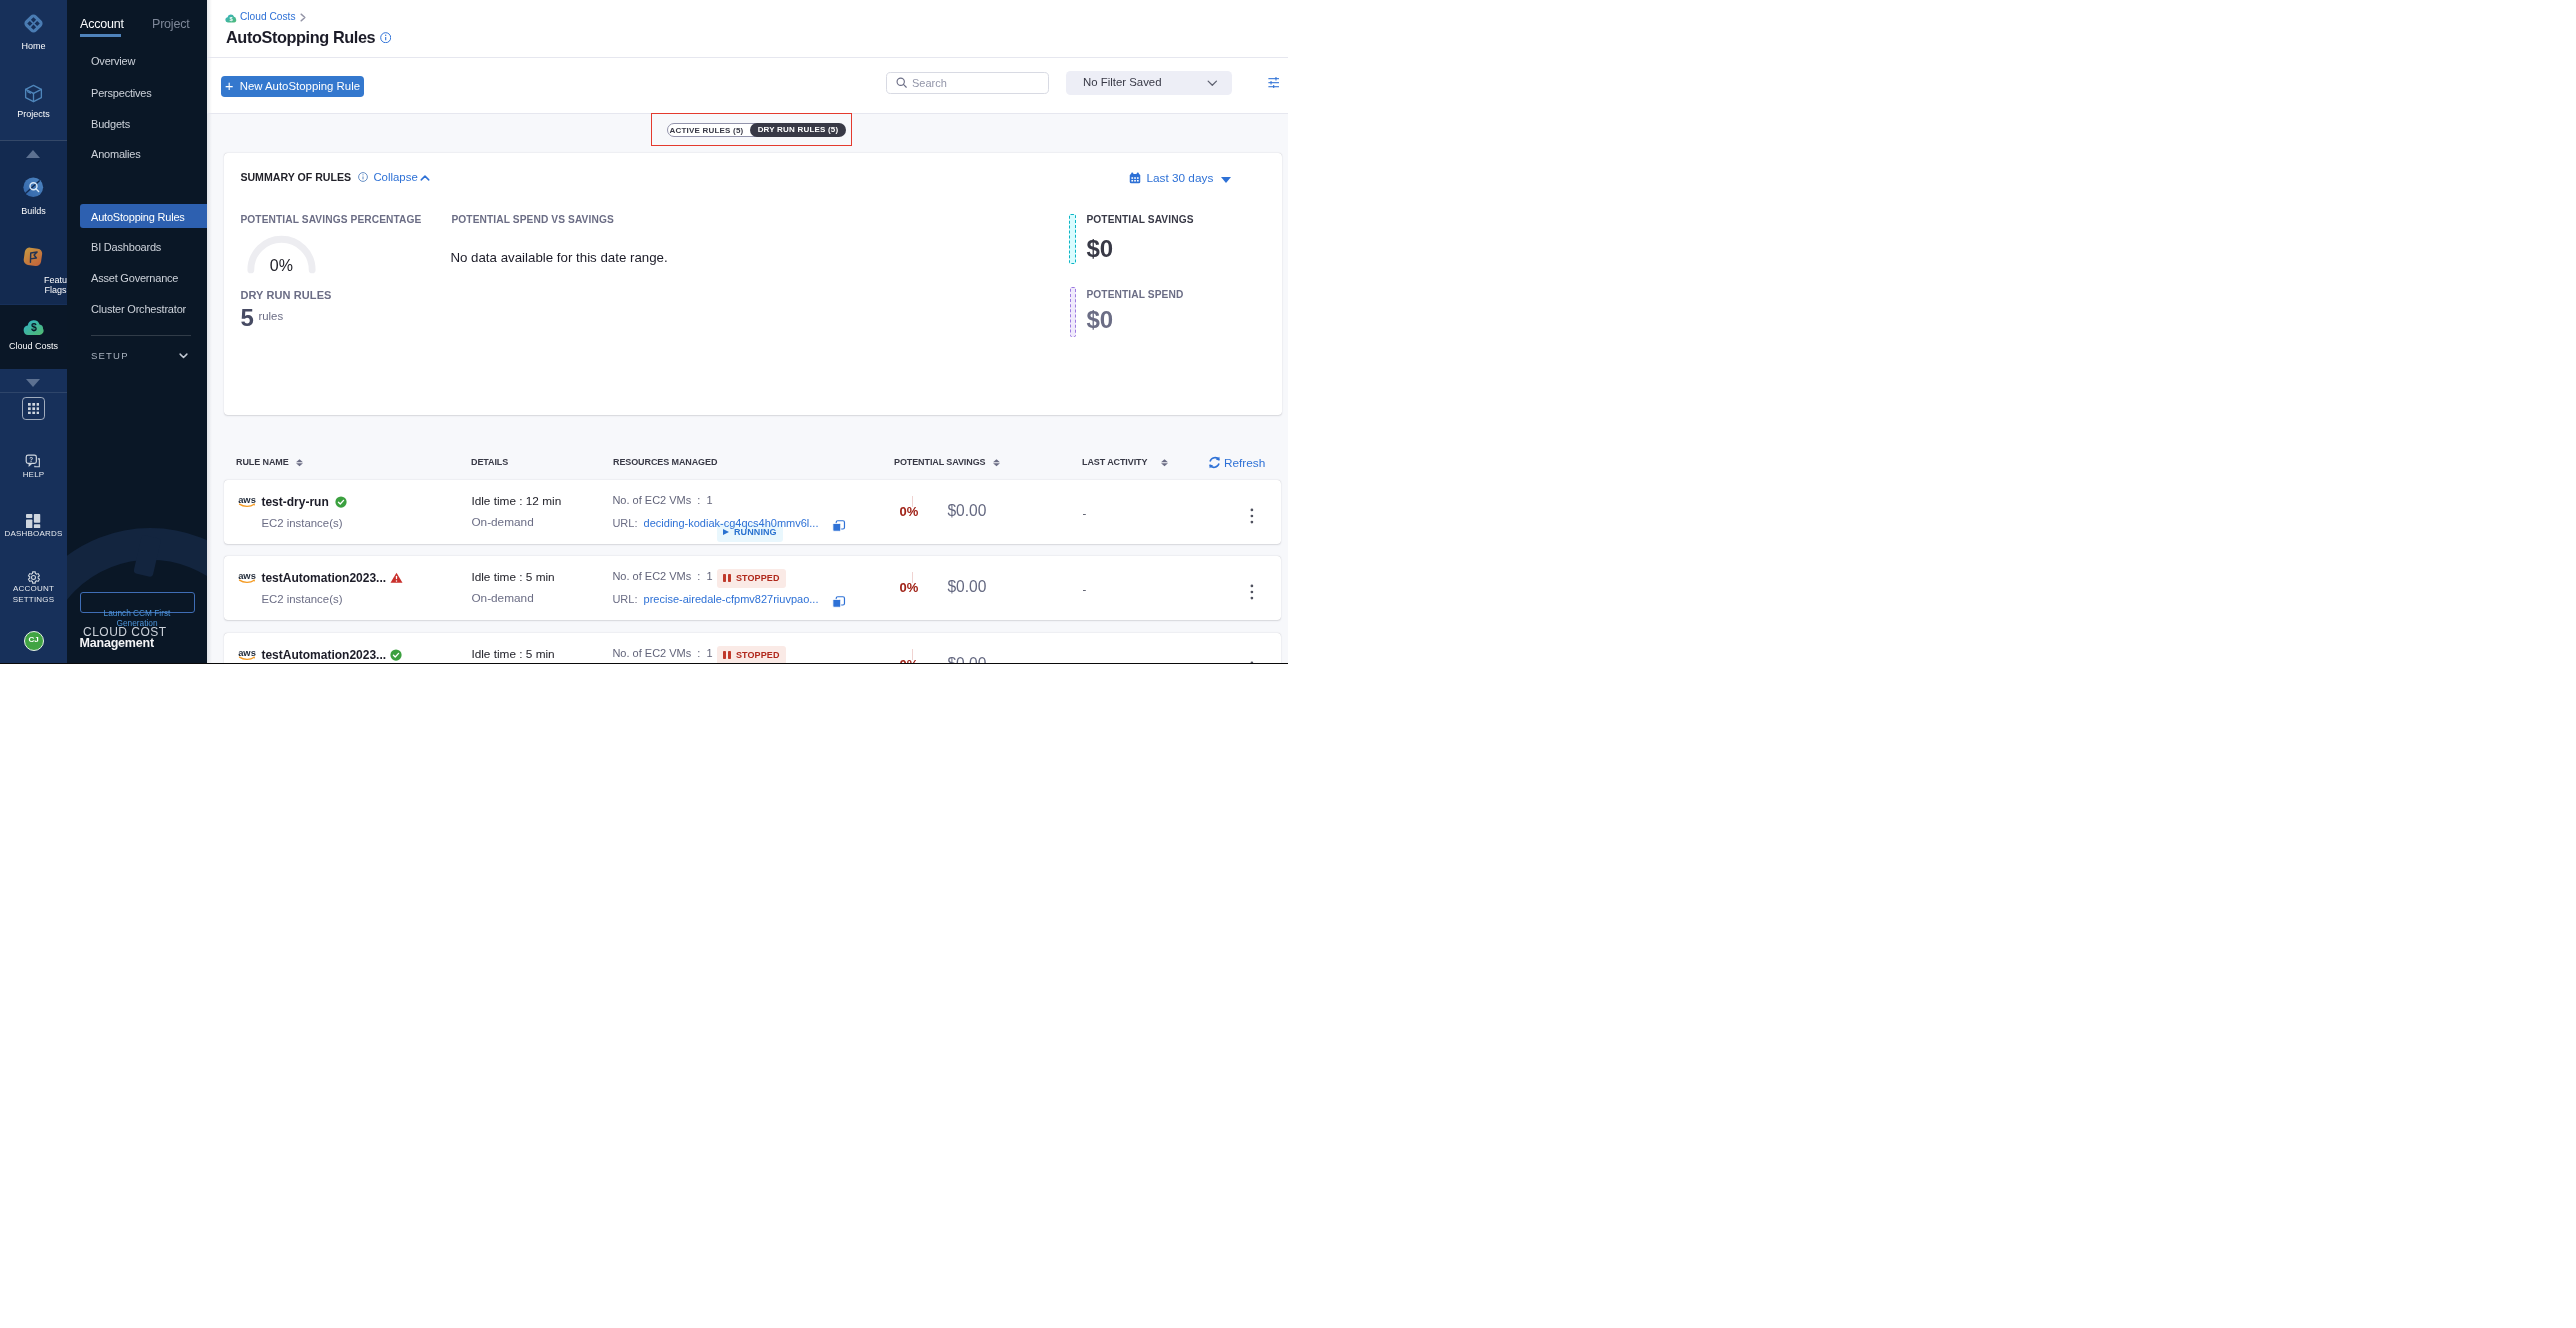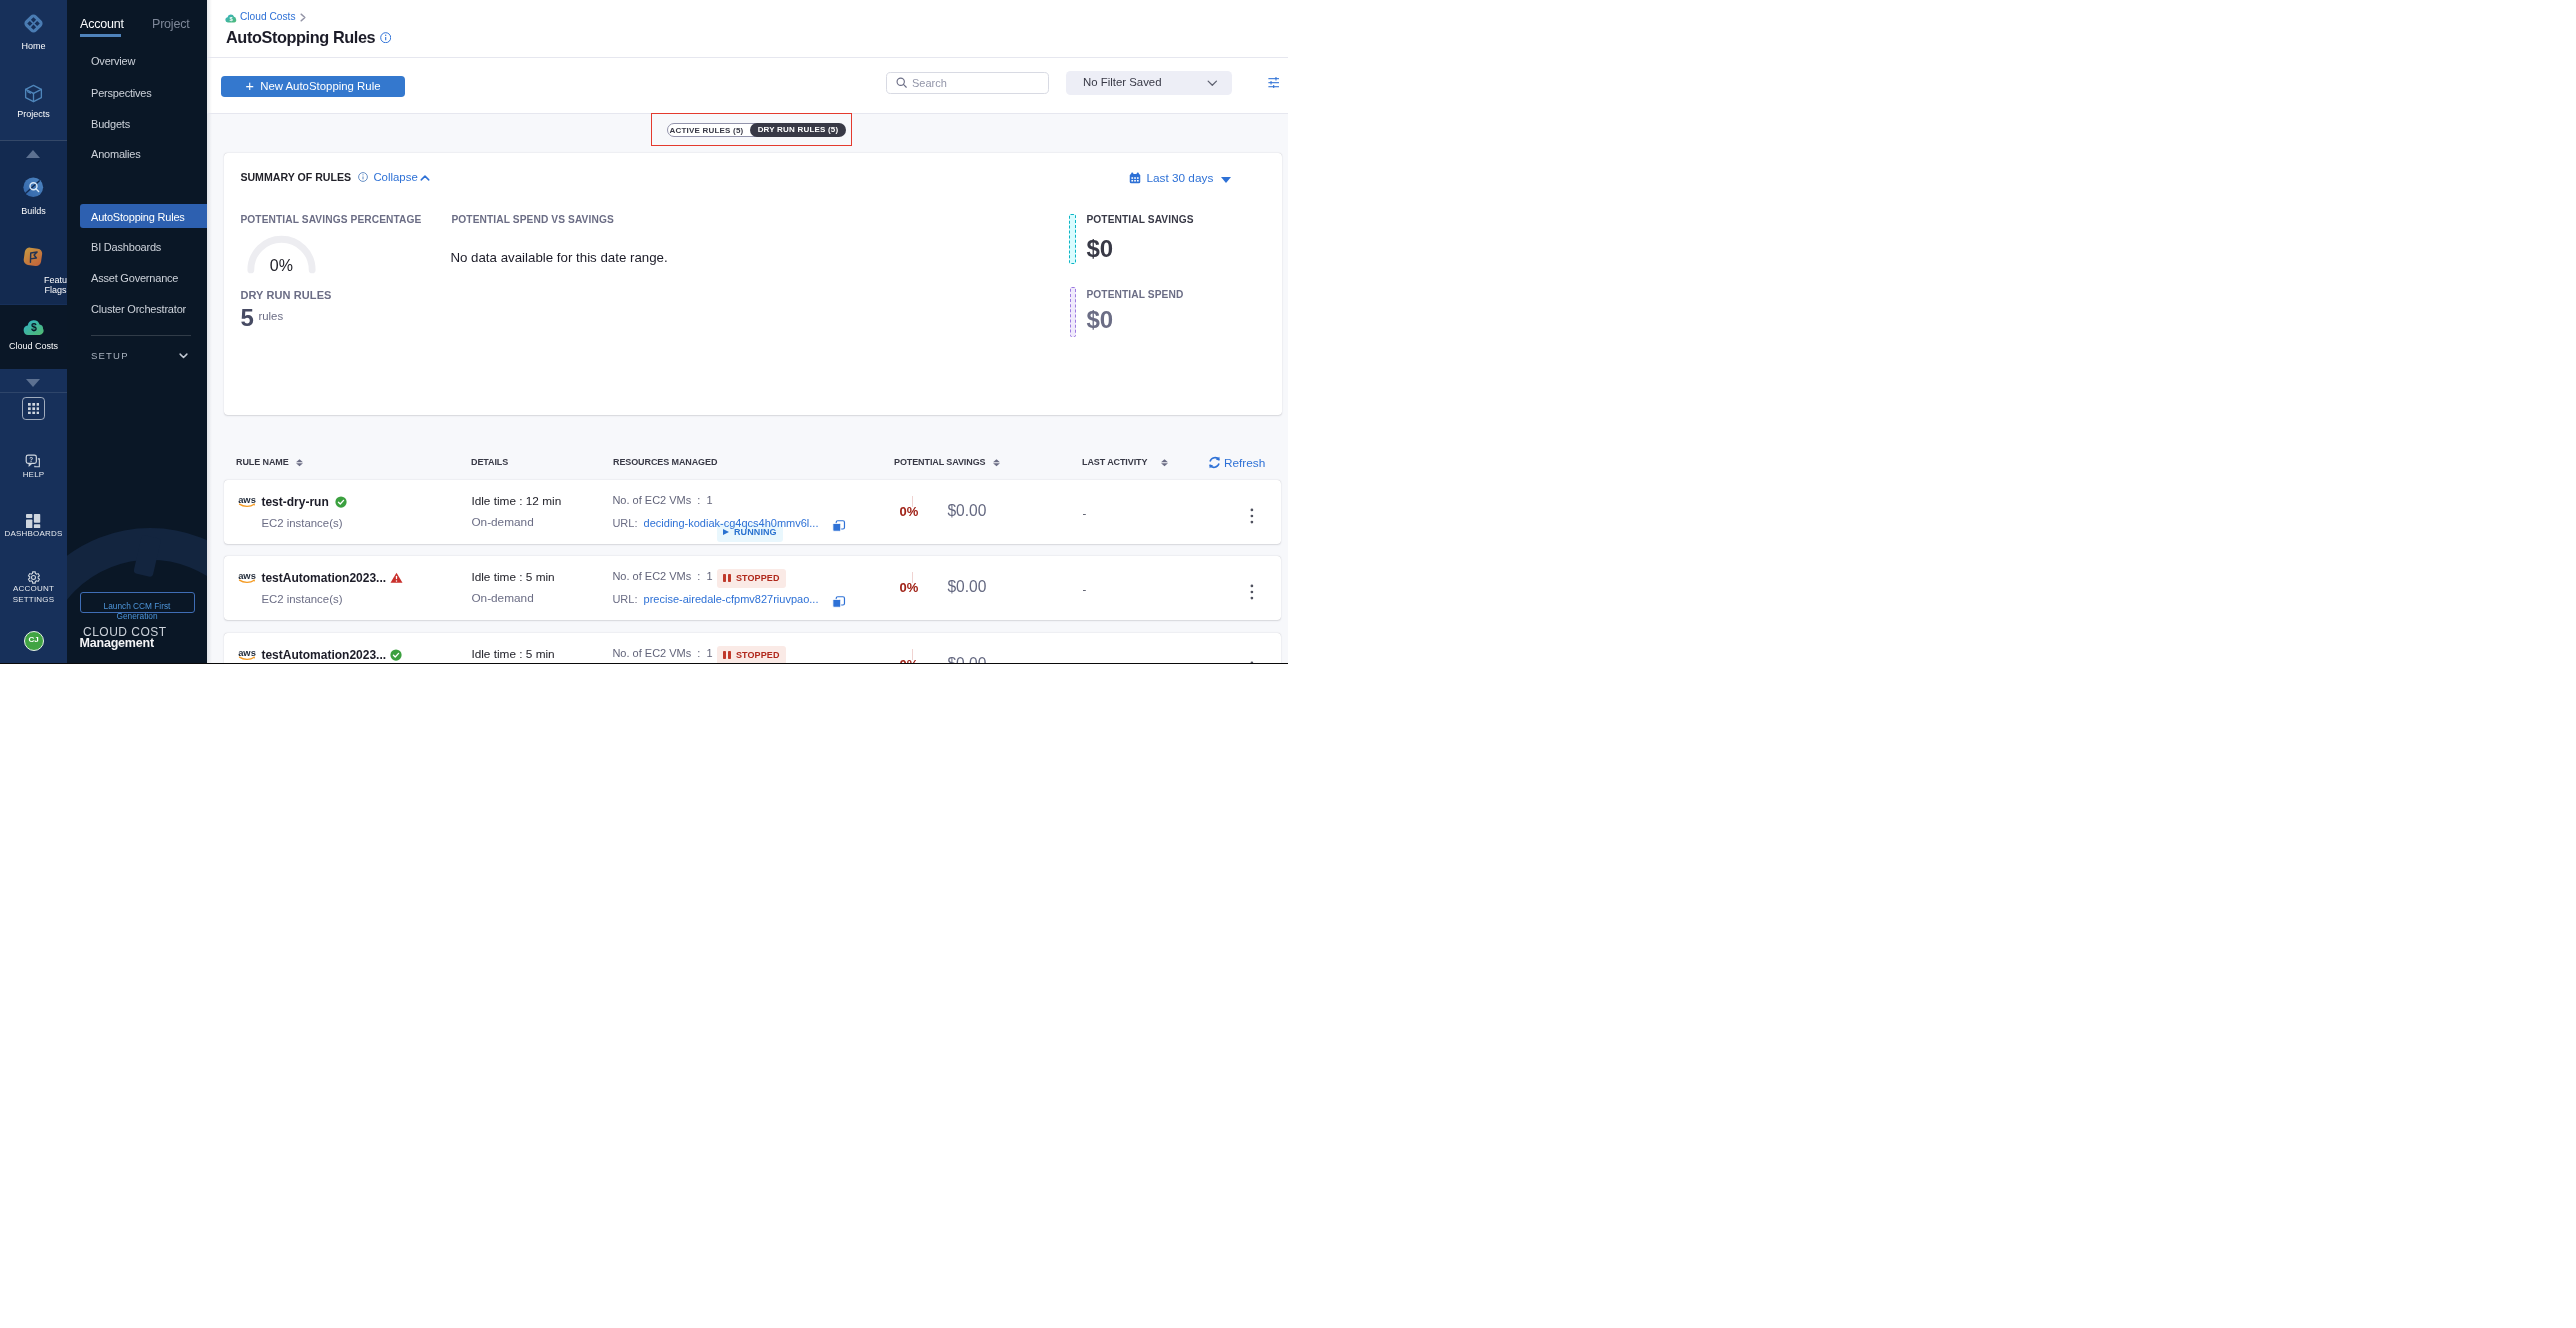--- a/index.html
+++ b/index.html
@@ -206,21 +206,21 @@
   <div class="navitem" style="top:241px;">BI Dashboards</div>
   <div class="navitem" style="top:272px;">Asset Governance</div>
   <div class="navitem" style="top:303px;">Cluster Orchestrator</div>
 
   <div class="abs" style="left:24px;top:335px;width:100px;height:0.8px;background:rgba(255,255,255,.16);"></div>
   <div class="navitem" style="top:350px;font-size:9.5px;letter-spacing:1.2px;color:#a9b2be;">SETUP</div>
   <svg class="abs" width="9" height="6" viewBox="0 0 12 8" style="left:112px;top:353px;">
       <path d="M1.5 1.5 L6 6 L10.5 1.5" fill="none" stroke="#c3cad4" stroke-width="2" stroke-linecap="round" stroke-linejoin="round"></path>
     </svg>
 
-  <div class="abs" style="left:12.5px;top:592px;width:115px;height:20.5px;border:0.8px solid #3f6db5;border-radius:3px;color:#4d94d8;font-size:8.3px;line-height:9.5px;text-align:center;padding-top:9px;">Launch CCM First<br>Generation</div>
+  <div class="abs" style="left:12.5px;top:592px;width:115px;height:20.5px;border:0.8px solid #3f6db5;border-radius:3px;color:#4d94d8;font-size:8.3px;line-height:9.5px;text-align:center;padding-top:16px;">Launch CCM First<br>Generation</div>
   <div class="navitem" style="left:16px;top:625px;font-size:12px;letter-spacing:0.5px;color:#ccd2da;">CLOUD COST</div>
   <div class="navitem" style="left:12.5px;top:636px;font-size:12.5px;font-weight:bold;color:#f3f4f6;">Management</div>
 </div>
 <div id="main">
   <div id="zone"></div>
   <div class="abs" style="left:0;top:0;width:4.6px;height:664px;background:linear-gradient(90deg,rgba(30,40,60,0.10),rgba(30,40,60,0));"></div>
 
   <svg class="abs" width="12" height="10" viewBox="0 0 29 23" style="left:18px;top:13px;">
       <defs>
         <linearGradient id="ccg2" x1="0" y1="0" x2="1" y2="1">
@@ -236,21 +236,21 @@
       <path d="M1.5 1.5 L6.5 6 L1.5 10.5" fill="none" stroke="#9293a5" stroke-width="1.8" stroke-linecap="round" stroke-linejoin="round"></path>
     </svg>
   <div class="abs ink" style="left:19px;top:28px;font-size:16.3px;letter-spacing:-0.4px;font-weight:bold;">AutoStopping Rules</div>
   <svg class="abs" width="11.4" height="11.4" viewBox="0 0 15 15" style="left:173px;top:32px;">
       <circle cx="7.5" cy="7.5" r="6.6" fill="none" stroke="#2e71d6" stroke-width="1.3"></circle>
       <line x1="7.5" y1="6.7" x2="7.5" y2="11" stroke="#2e71d6" stroke-width="1.4"></line>
       <circle cx="7.5" cy="4.3" r="0.9" fill="#2e71d6"></circle>
     </svg>
   <div class="hr" style="top:57px;"></div>
 
-  <div class="abs" style="left:14px;top:76px;width:184px;height:21px;background:#3478ce;border-radius:3.8px;color:#fff;font-size:11.4px;text-align:center;line-height:20.5px;"><span style="font-size:14.4px;font-weight:400;vertical-align:-1.1px;">+</span>&nbsp; New AutoStopping Rule</div>
+  <div class="abs" style="left:14px;top:76px;width:143px;height:21px;background:#3478ce;border-radius:3.8px;color:#fff;font-size:11.4px;text-align:center;line-height:20.5px;"><span style="font-size:14.4px;font-weight:400;vertical-align:-1.1px;">+</span>&nbsp; New AutoStopping Rule</div>
   <div class="abs" style="left:679px;top:72px;width:163px;height:22.4px;background:#fff;border:0.8px solid #d8dae3;border-radius:4.6px;"></div>
   <svg class="abs" width="11.4" height="11.4" viewBox="0 0 15 15" style="left:689px;top:77px;">
       <circle cx="6.2" cy="6.2" r="4.8" fill="none" stroke="#6b6d85" stroke-width="1.5"></circle>
       <line x1="9.8" y1="9.8" x2="13.5" y2="13.5" stroke="#6b6d85" stroke-width="1.5" stroke-linecap="round"></line>
     </svg>
   <div class="abs" style="left:705px;top:77px;font-size:11px;color:#9396a9;">Search</div>
   <div class="abs" style="left:859px;top:71px;width:166px;height:23.5px;background:#edeef6;border-radius:4.6px;"></div>
   <div class="abs" style="left:876px;top:76px;font-size:11.4px;font-weight:normal;color:#383946;">No Filter Saved</div>
   <svg class="abs" width="10.6" height="6.8" viewBox="0 0 14 9" style="left:1000px;top:80px;">
       <path d="M1.5 1.5 L7 7 L12.5 1.5" fill="none" stroke="#5f6271" stroke-width="1.7" stroke-linecap="round" stroke-linejoin="round"></path>

